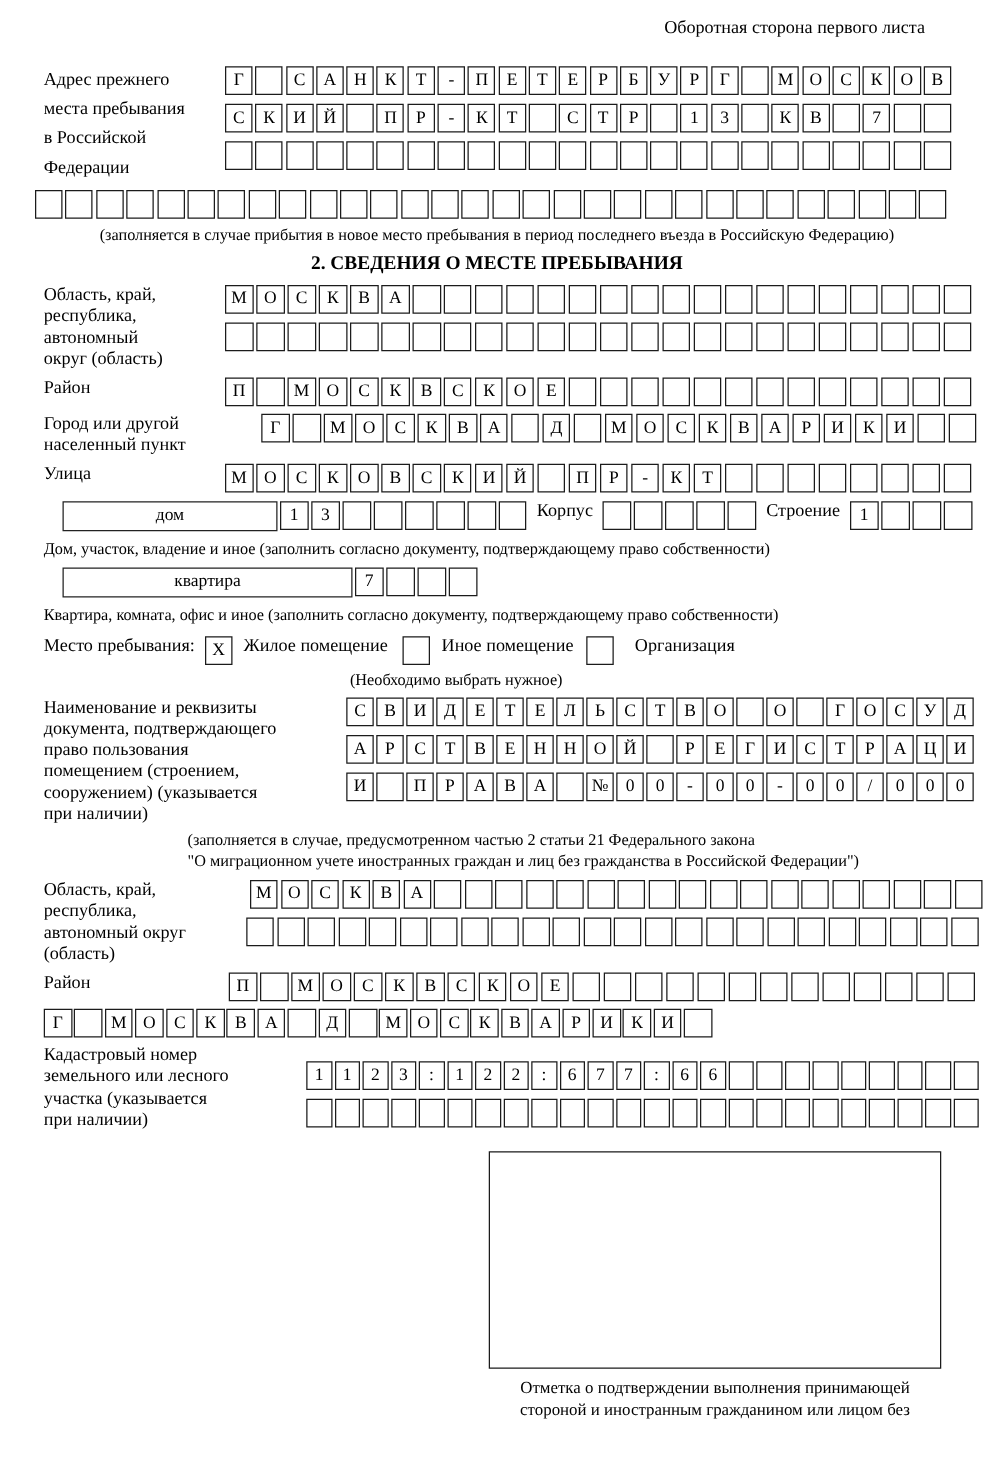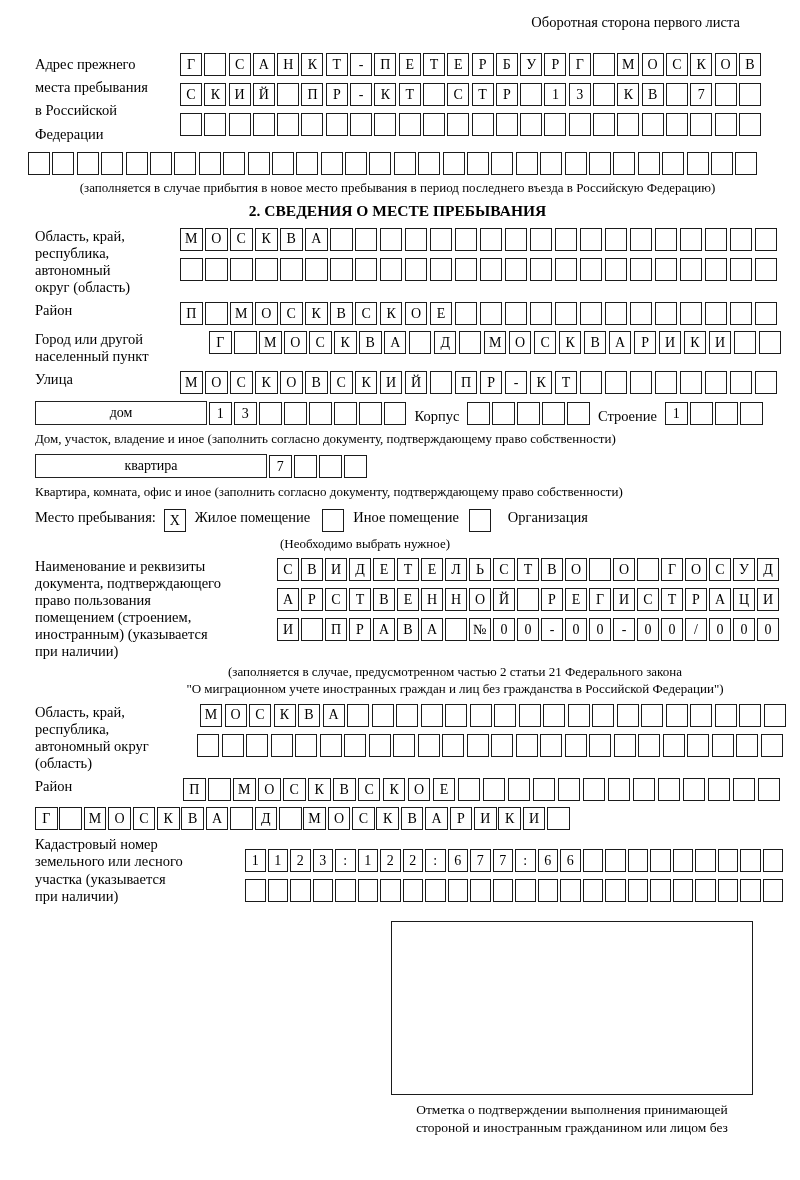--- a/index.html
+++ b/index.html
@@ -35,39 +35,39 @@
   .c-dist3{--cw:22.6px;--g:2.4px;margin-left:3px;}
   .c-city3{--cw:22.6px;--g:1.8px;}
   .c-cad{--cw:20.5px;--g:2px;}
   .c-house{--cw:22.6px;--g:2.4px;margin-left:2px;}
 
   .note{font-size:13px;}
   .note-center{text-align:center;margin-top:5px;}
   .sec-title{font-size:15.5px;font-weight:bold;text-align:center;margin-top:6px;}
   .mt6{margin-top:6px;} .mt8{margin-top:8px;} .mt16{margin-top:16px;}
 
-  .house-line{display:flex;align-items:flex-end;margin-top:7px;}
+  .house-line{display:flex;align-items:flex-start;margin-top:7px;margin-left:15px;}
   .widebox{
     box-sizing:border-box;border:1.5px solid #222;height:24px;
     display:flex;align-items:center;justify-content:center;font-size:14px;flex:none;background:#fff;
   }
   .w-dom{width:172px;}
   .w-kv{width:232px;}
   .inline-lbl{font-size:14.5px;margin:0 8px;white-space:nowrap;}
 
   .stay-line{display:flex;align-items:flex-start;margin-top:9px;font-size:14.5px;}
   .stay-line .cell{width:22px;}
   .stay-lbl{margin-right:8px;}
   .opt-lbl{margin-left:9px;}
   .gap1{margin-left:12px;} .gap2{margin-left:10px;} .gap3{margin-left:17px;}
   .stay-note{font-size:13px;text-align:center;width:460px;margin-left:100px;margin-top:4px;}
 
   .doc-label{width:219px;flex:none;font-size:14.5px;line-height:1.17;}
 
-  .s3-notes{margin-left:115px;text-align:center;font-size:13px;line-height:1.3;margin-top:4px;}
+  .s3-notes{margin-left:115px;text-align:left;font-size:13px;line-height:1.3;margin-top:4px;}
   .label-city3{width:193px;flex:none;font-size:14.5px;line-height:1.18;}
   .cad-rows{margin-left:65px;margin-top:13px;}
 
   .stamp-wrap{width:400px;margin-left:auto;margin-right:-12px;margin-top:16px;}
   .stamp-box{width:362px;height:174px;box-sizing:border-box;border:1.8px solid #1b1b1b;margin:0 auto;background:#fff;}
   .stamp-caption{font-size:13.5px;line-height:1.33;text-align:center;margin-top:6px;}
 </style>
 </head>
 <body>
 
@@ -409,21 +409,21 @@
     <span class="opt-lbl gap3">Организация</span>
   </div>
   <div class="stay-note">(Необходимо выбрать нужное)</div>
 
   <div class="form-line mt6">
     <div class="doc-label">
       <div>Наименование и реквизиты</div>
       <div>документа, подтверждающего</div>
       <div>право пользования</div>
       <div>помещением (строением,</div>
-      <div>иностранным) (указывается</div>
+      <div>сооружением) (указывается</div>
       <div>при наличии)</div>
     </div>
     <div class="rows">
       <div class="cells c-doc">
           <span class="cell">С</span>
           <span class="cell">В</span>
           <span class="cell">И</span>
           <span class="cell">Д</span>
           <span class="cell">Е</span>
           <span class="cell">Т</span>

